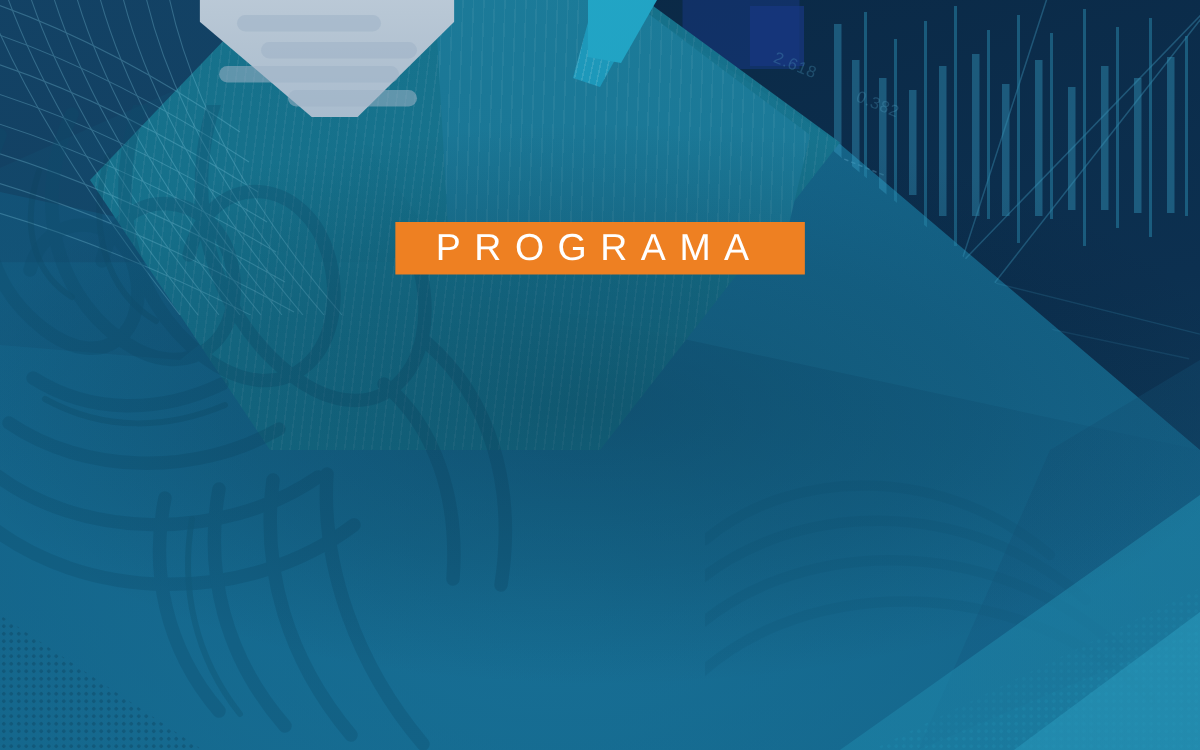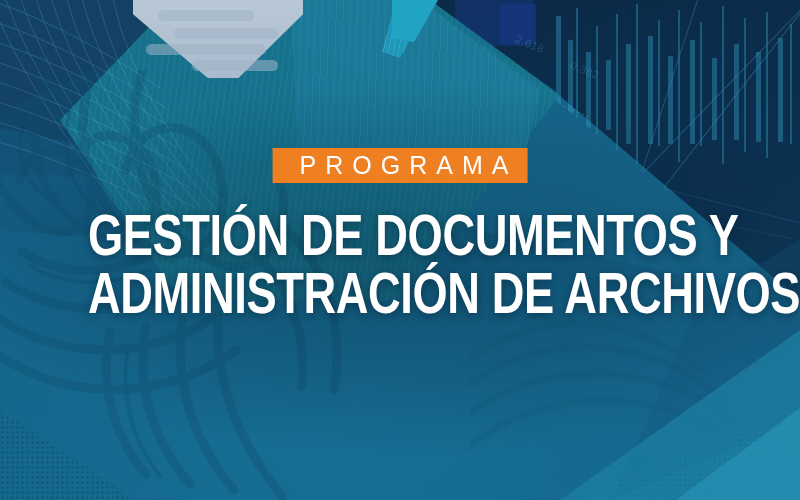--- a/index.html
+++ b/index.html
@@ -238,21 +238,21 @@
     align-items: center;
   }
 
   .badge {
     position: absolute;
     top: 148px;
     left: 50%;
     transform: translateX(-50%);
     height: 35px;
     box-sizing: border-box;
-    padding: 0 10px 0 27px;
+    padding: 0 28px 0 27px;
     display: flex;
     align-items: center;
     justify-content: center;
     background: #ee8022;
     color: #ffffff;
     font-family: "Liberation Sans", sans-serif;
     font-size: 25px;
     font-weight: 400;
     letter-spacing: 9px;
     line-height: 1;
@@ -417,19 +417,15 @@
     <i style="left:6px;top:44px;width:120px;"></i>
     <i style="left:52px;top:60px;width:86px;"></i>
   </div>
 
   <div class="layer vignette"></div>
 
   <div class="content">
 
     <div class="badge">PROGRAMA</div>
 
-    <div class="title-block">
-      <span class="title-line l1">GESTIÓN DE DOCUMENTOS Y</span>
-      <span class="title-line l2">ADMINISTRACIÓN DE ARCHIVOS</span>
-    </div>
 
   </div>
 </div>
 
 </body></html>

